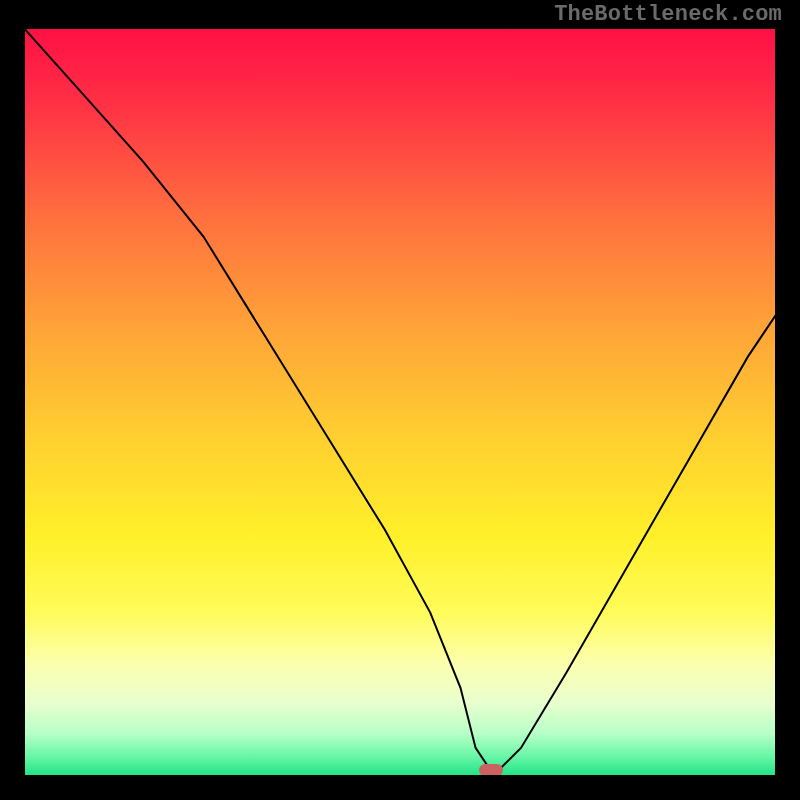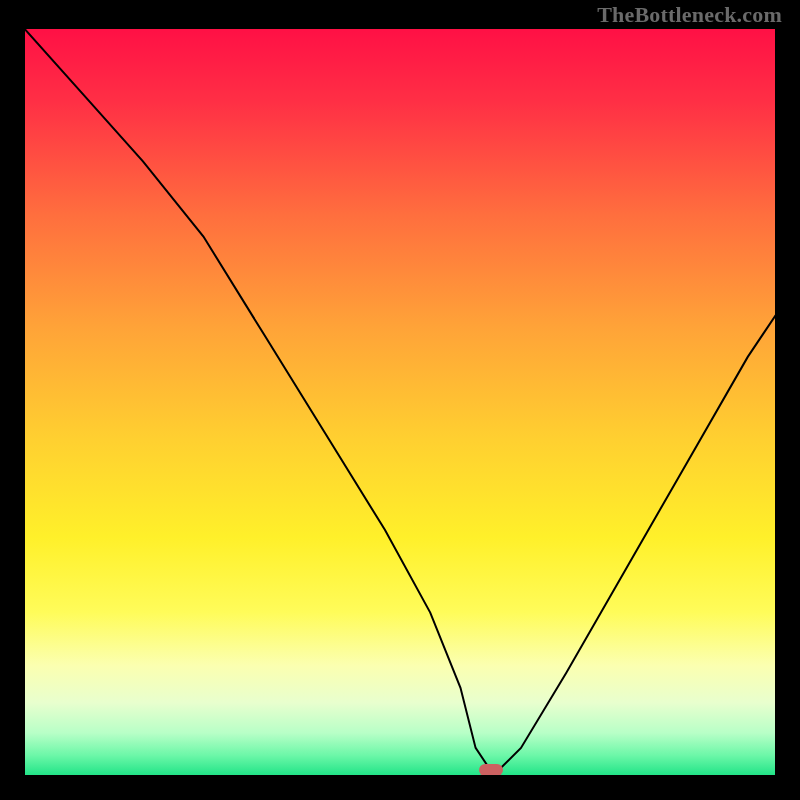--- a/index.html
+++ b/index.html
@@ -13,21 +13,21 @@
   .stage {
     position: relative;
     width: 800px;
     height: 800px;
     background: #000;
   }
   .watermark {
     position: absolute;
     top: 2px;
     right: 18px;
-    font-family: Liberation Serif, serif;
+    font-family: Liberation Mono, monospace;
     font-size: 22px;
     font-weight: 600;
     color: #6a6a6a;
     letter-spacing: 0.2px;
   }
   .plot-box {
     position: absolute;
     left: 22px;
     top: 26px;
     width: 756px;

